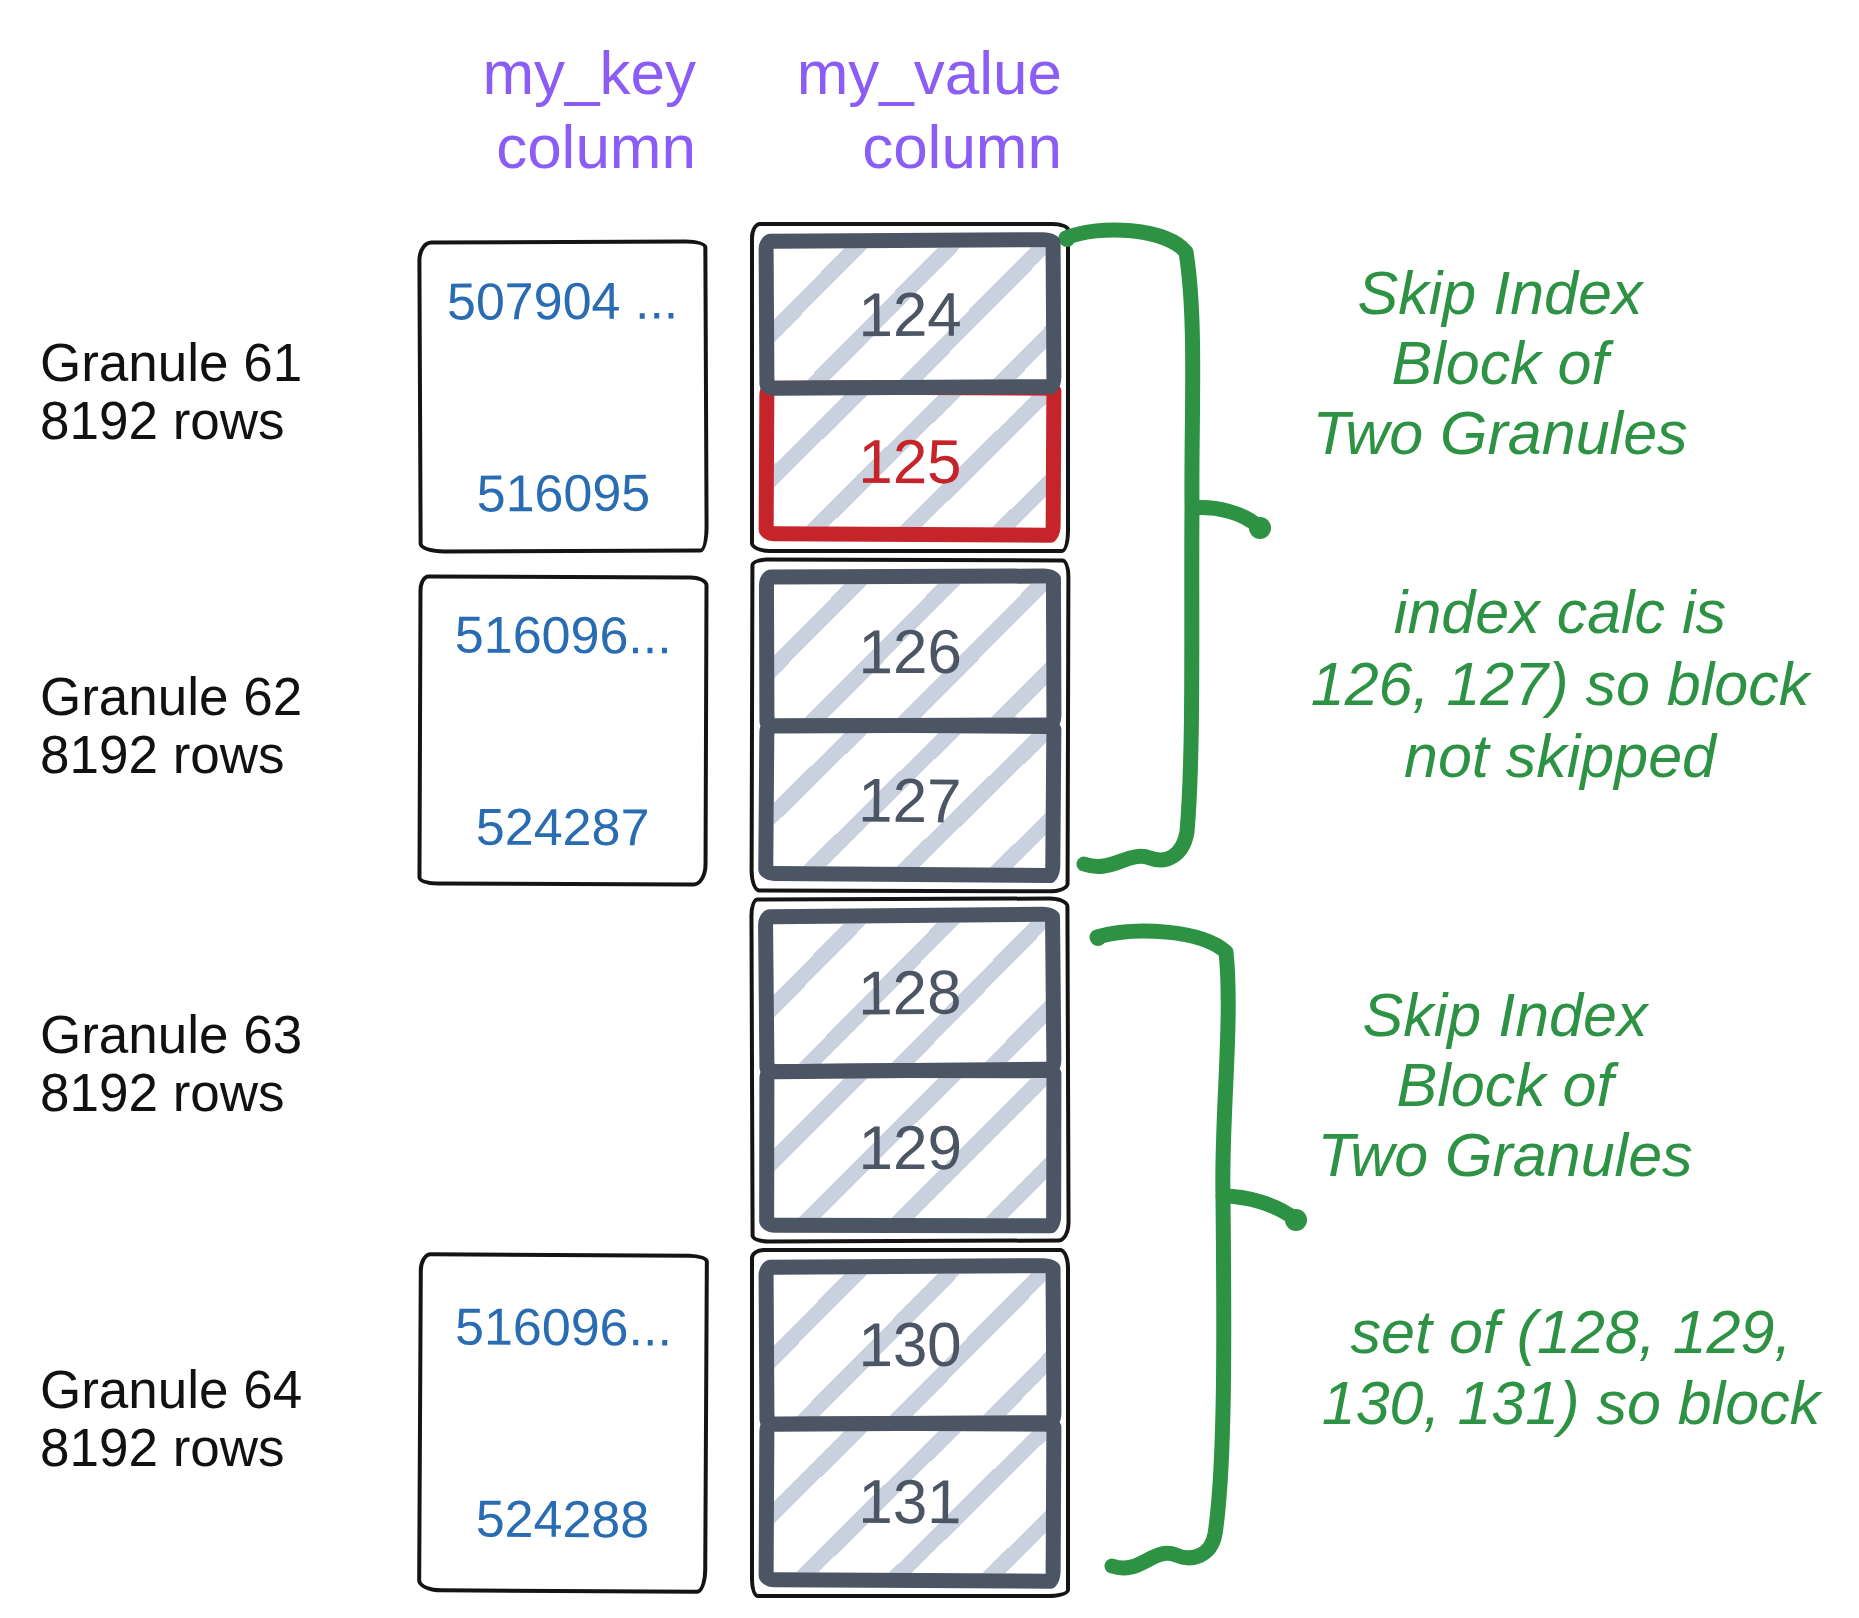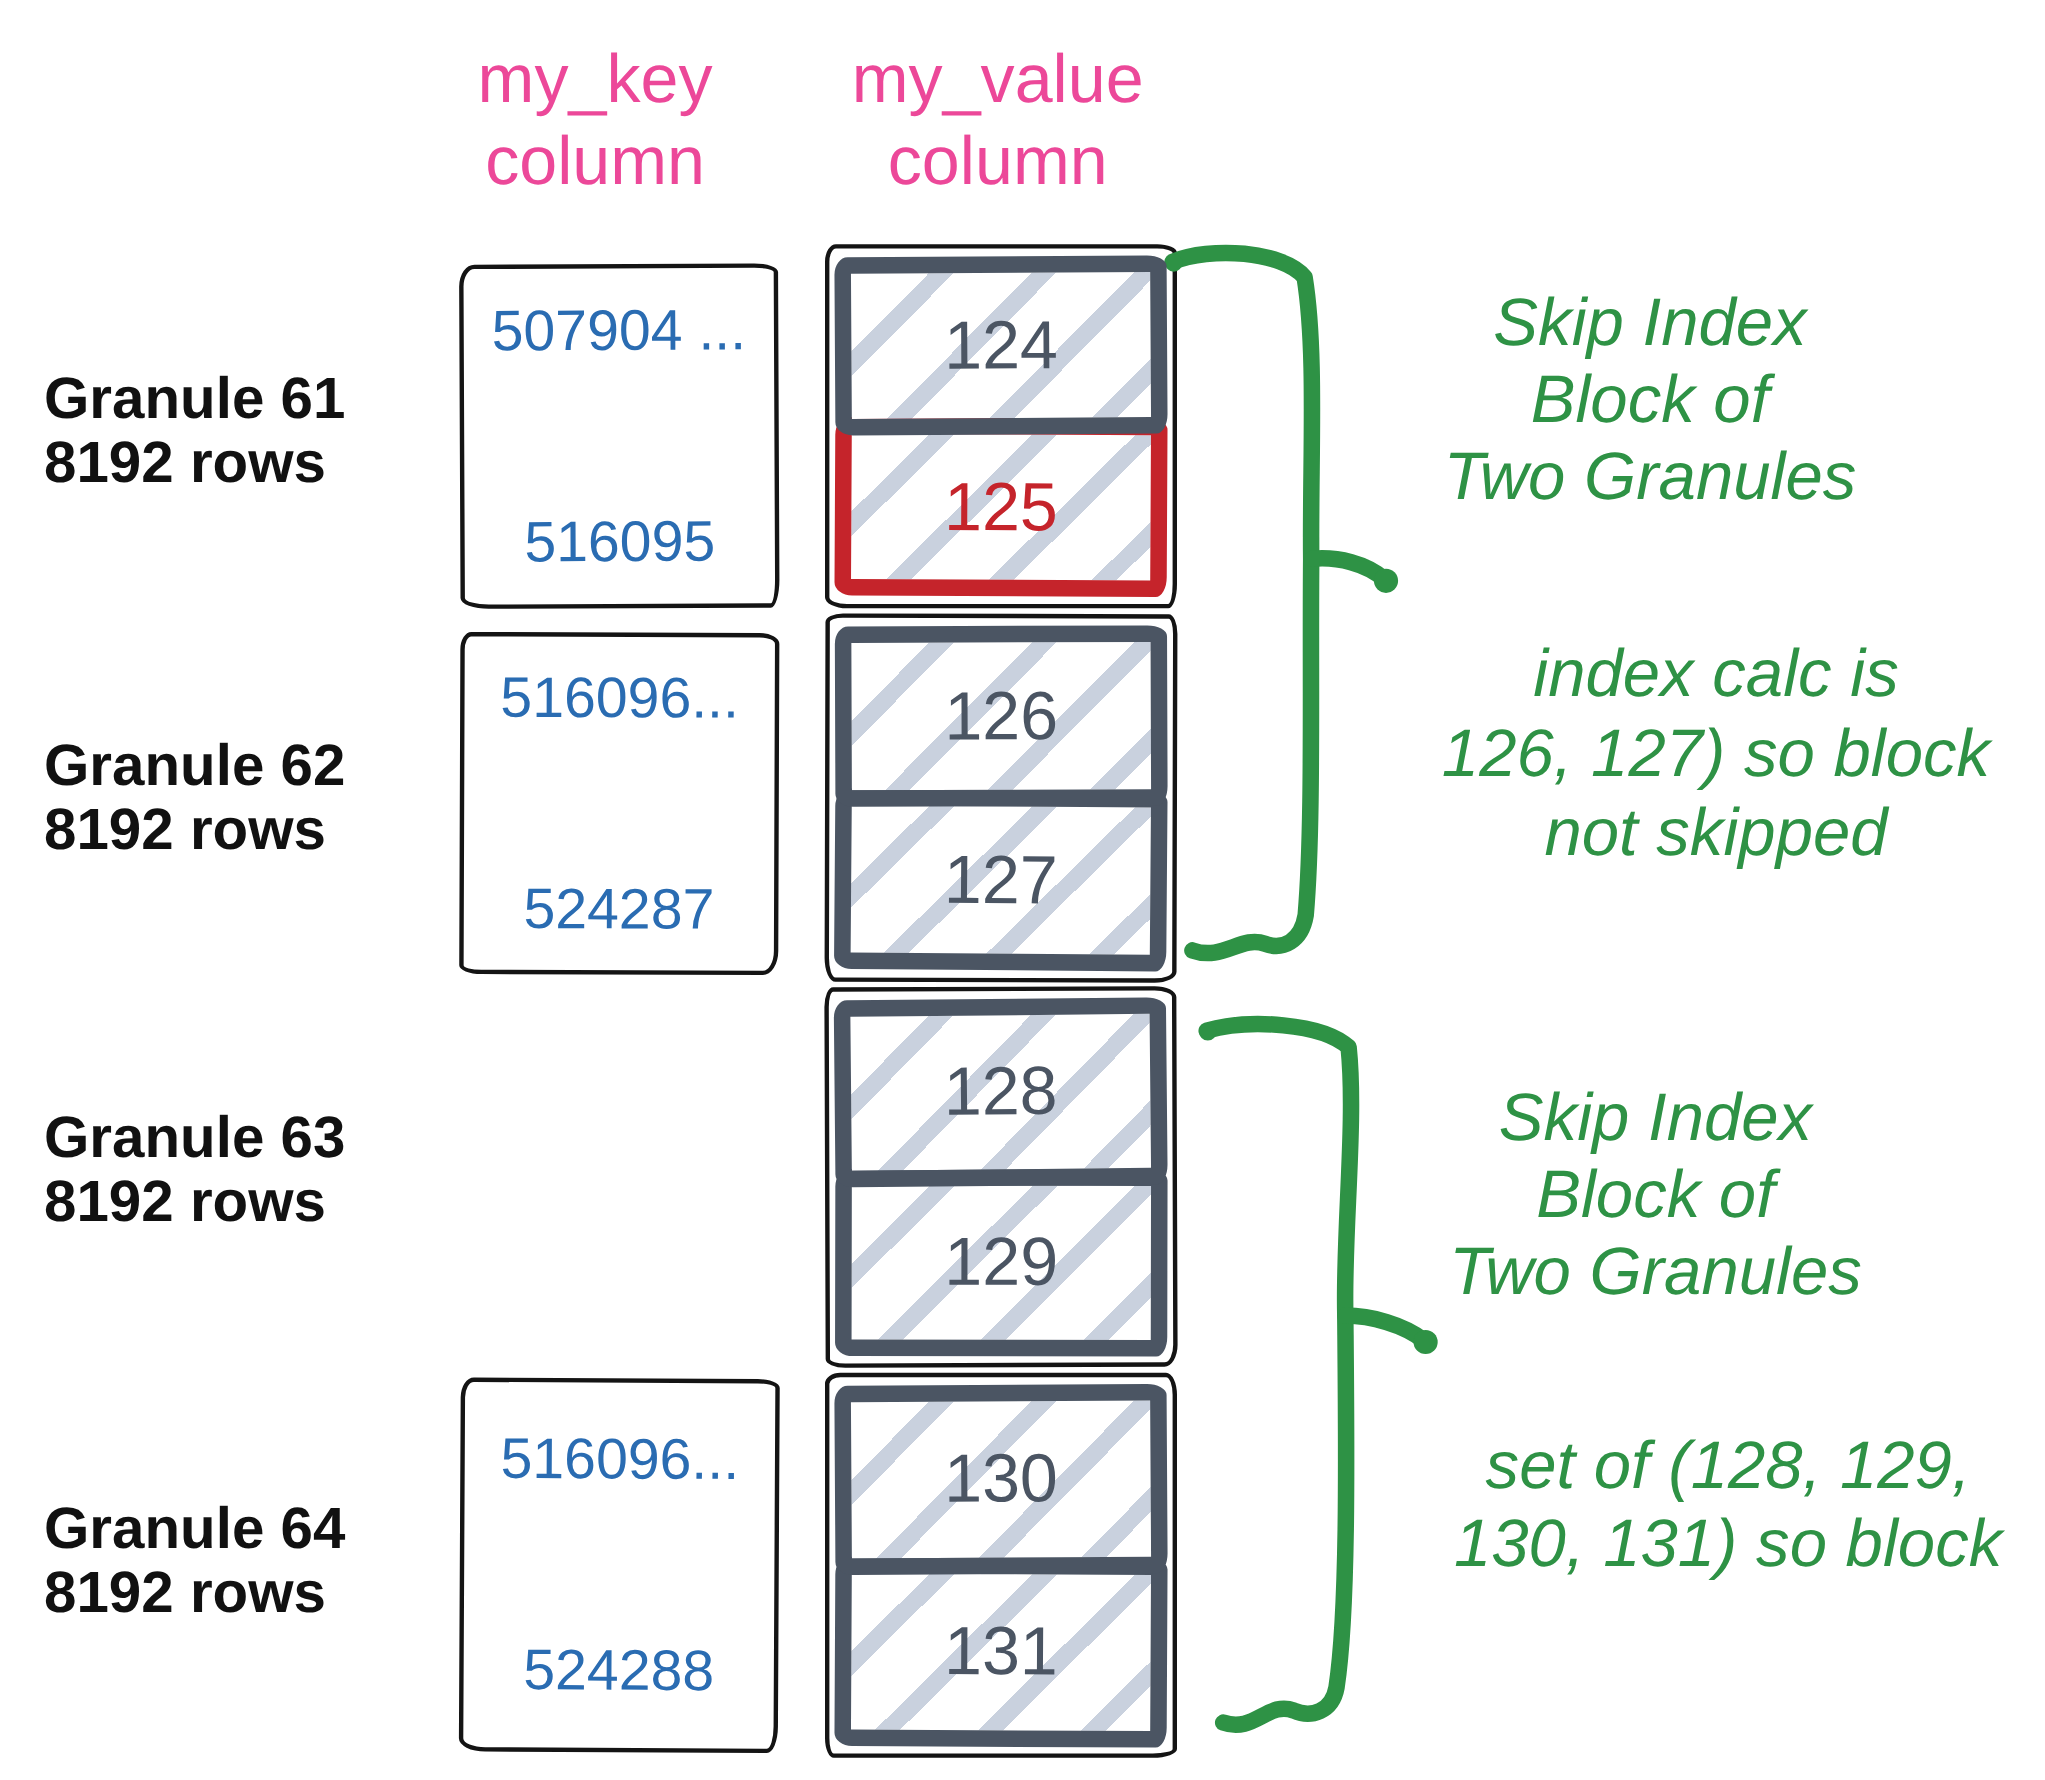--- a/index.html
+++ b/index.html
@@ -9,27 +9,27 @@
     --highlight-red:#c5242b;
     --hatch:#c9d1de;
     --sketch-black:#141414;
   }
   html,body{margin:0;padding:0;background:#ffffff;}
   #canvas{
     position:relative;width:1859px;height:1618px;background:#fff;overflow:hidden;
     font-family:"Liberation Sans",sans-serif;color:#1a1a1a;
   }
   
-  .col-header{position:absolute;top:36px;width:310px;text-align:center;
-    font-size:62px;line-height:74px;color:#ec4899;}
+  .col-header{position:absolute;top:36px;width:310px;text-align:right;
+    font-size:62px;line-height:74px;color:#8b5cf6;}
   .col-header.key{left:386px;}
   .col-header.value{left:752px;}
 
   
-  .granule-label{position:absolute;left:40px;width:310px;font-size:53px;line-height:58px;color:#111;font-weight:bold;}
+  .granule-label{position:absolute;left:40px;width:310px;font-size:53px;line-height:58px;color:#111;}
   .granule-label.r0{top:334px}
   .granule-label.r1{top:668px}
   .granule-label.r2{top:1006px}
   .granule-label.r3{top:1361px}
 
   
   .key-box{position:absolute;left:418px;width:282px;background:#fff;
     border:4px solid var(--sketch-black);
     display:flex;align-items:center;justify-content:center;}
   .key-box.r0{top:240px;height:305px;border-radius:14px 22px 8px 26px/20px 8px 26px 10px;transform:rotate(-0.25deg);}

